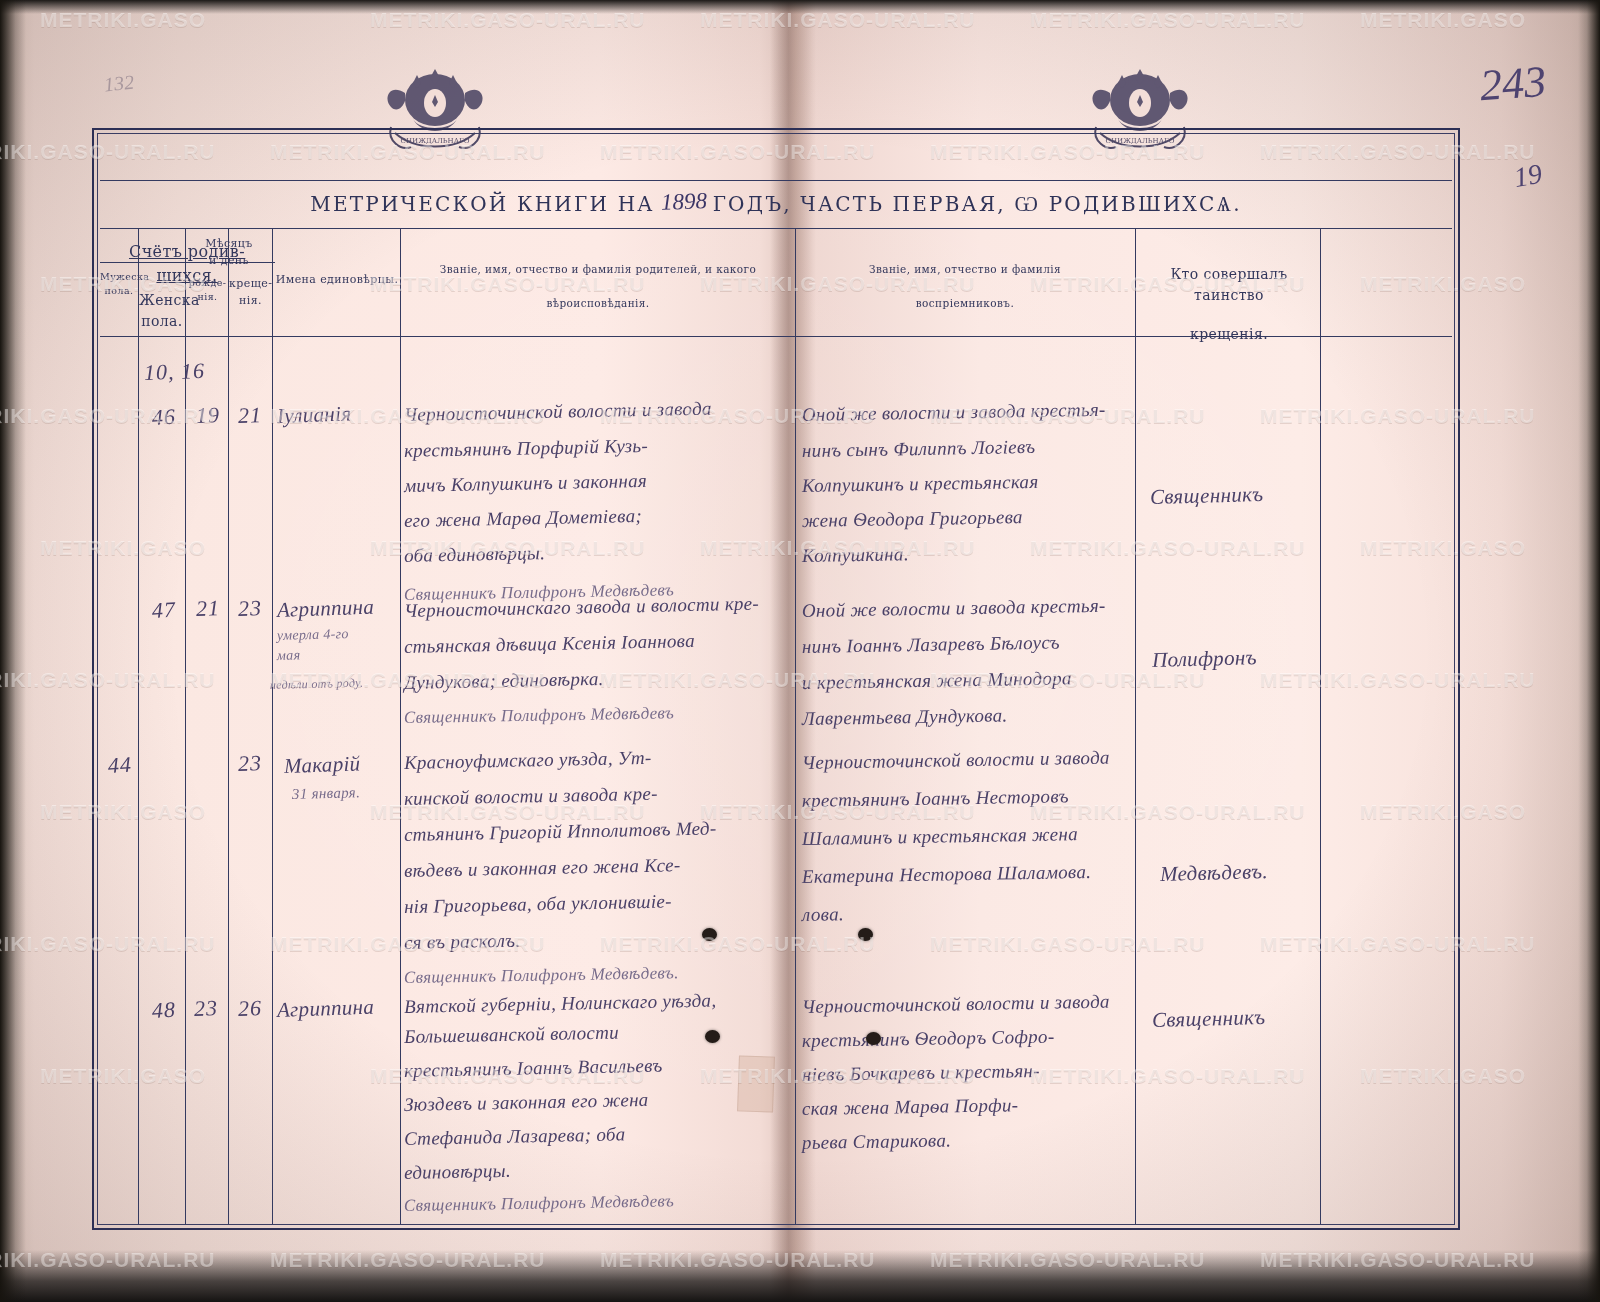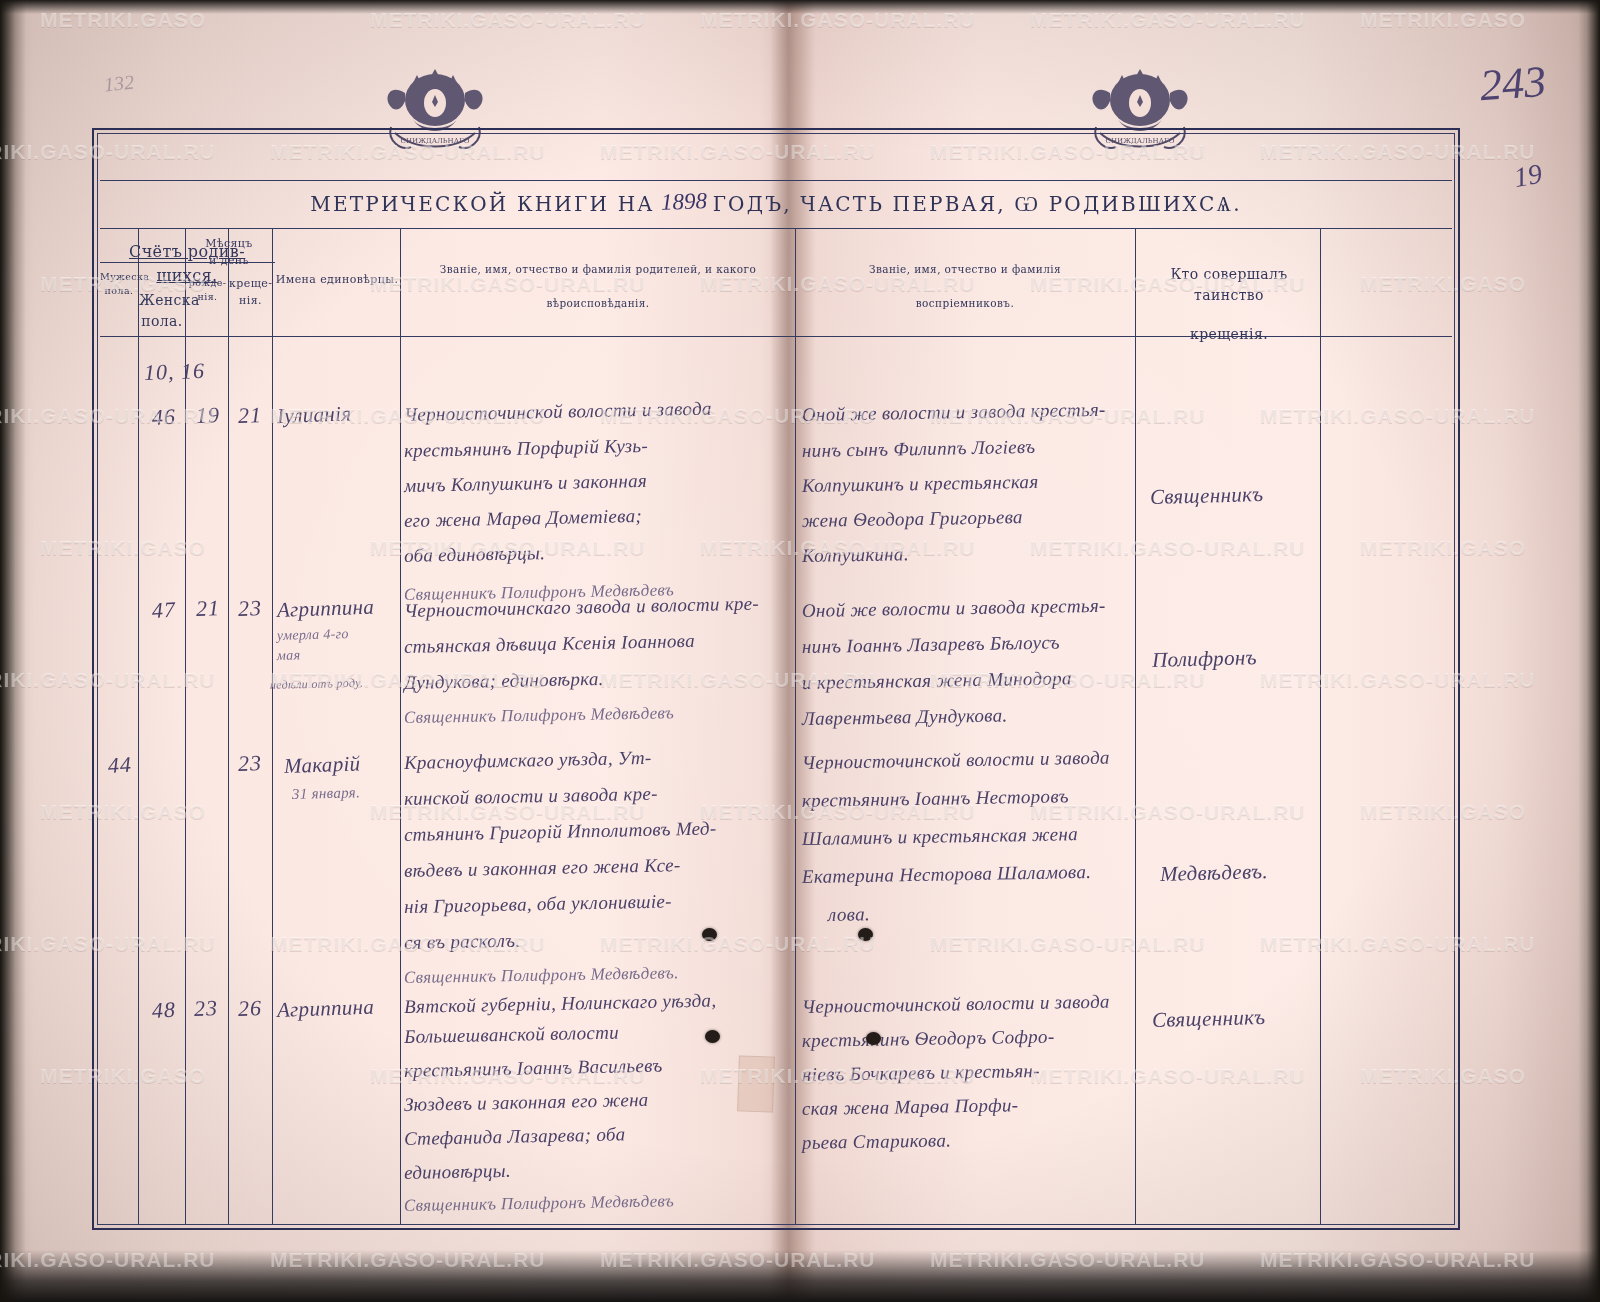--- a/index.html
+++ b/index.html
@@ -361,21 +361,21 @@
   <div class="hw s2" style="left:404px; top:824px; transform:rotate(-1.2deg);">стьянинъ Григорій Ипполитовъ Мед-</div>
   <div class="hw s2" style="left:404px; top:860px; transform:rotate(-1.2deg);">вѣдевъ и законная его жена Ксе-</div>
   <div class="hw s2" style="left:404px; top:896px; transform:rotate(-1.2deg);">нія Григорьева, оба уклонившіе-</div>
   <div class="hw s2" style="left:404px; top:932px; transform:rotate(-1.2deg);">ся въ расколъ.</div>
   <div class="hw s3 pale" style="left:404px; top:968px; transform:rotate(-1deg);">Священникъ Полифронъ Медвѣдевъ.</div>
 
   <div class="hw s2" style="left:802px; top:752px; transform:rotate(-1deg);">Черноисточинской волости и завода</div>
   <div class="hw s2" style="left:802px; top:790px; transform:rotate(-1deg);">крестьянинъ Іоаннъ Несторовъ</div>
   <div class="hw s2" style="left:802px; top:828px; transform:rotate(-1deg);">Шаламинъ и крестьянская жена</div>
   <div class="hw s2" style="left:802px; top:866px; transform:rotate(-1deg);">Екатерина Несторова Шаламова.</div>
-  <div class="hw s2" style="left:802px; top:904px; transform:rotate(-1deg);margin-left:26px;">лова.</div>
+  <div class="hw s2" style="left:802px; top:904px; transform:rotate(-1deg);">лова.</div>
 
   <div class="hw s1" style="left:1160px; top:862px; transform:rotate(-1.5deg);">Медвѣдевъ.</div>
 
   <div class="hw num" style="left:152px; top:998px; transform:rotate(-3deg);">48</div>
   <div class="hw num" style="left:194px; top:996px; transform:rotate(-2deg);">23</div>
   <div class="hw num" style="left:238px; top:996px; transform:rotate(-2deg);">26</div>
   <div class="hw s1" style="left:277px; top:998px; transform:rotate(-2deg);">Агриппина</div>
 
   <div class="hw s2" style="left:404px; top:996px; transform:rotate(-1.2deg);">Вятской губерніи, Нолинскаго уѣзда,</div>
   <div class="hw s2" style="left:404px; top:1026px; transform:rotate(-1.2deg);">Большешванской волости</div>

